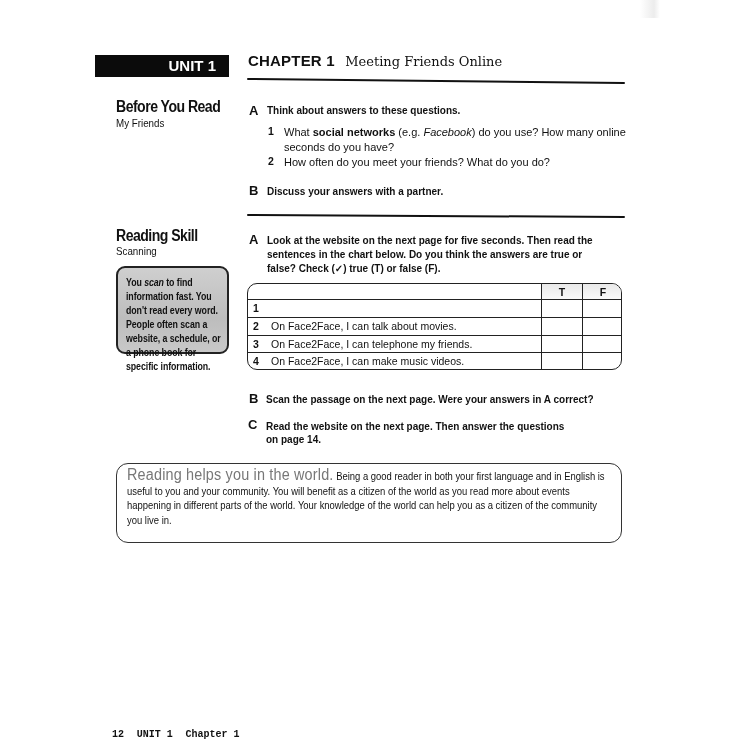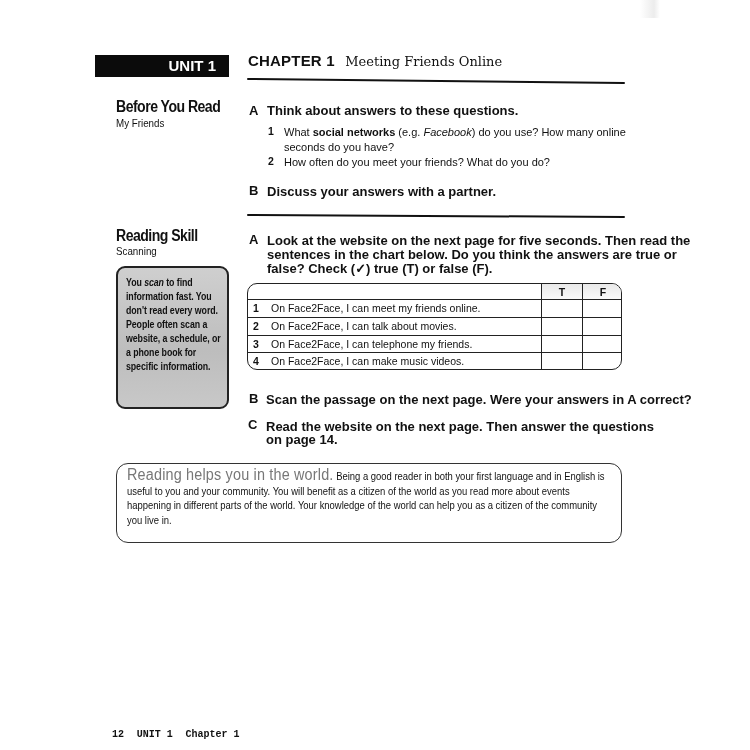--- a/index.html
+++ b/index.html
@@ -22,29 +22,29 @@
   .chapter-head { left:248px; top:52px; white-space:nowrap; }
   .chapter-label { font-weight:bold; font-size:15px; letter-spacing:0.2px; }
   .chapter-title { font-family:"DejaVu Serif", serif; font-size:13px; margin-left:6px; }
   .chapter-rule {
     left:247px; top:78px; width:378px; height:2px; background:#111;
     border-radius:1px; transform:skewY(0.6deg); transform-origin:left;
   }
   .side-head { left:116px; font-weight:bold; font-size:16px; letter-spacing:-0.6px; transform:scaleX(0.88); transform-origin:left; }
   .side-sub { left:116px; font-size:11.5px; transform:scaleX(0.85); transform-origin:left; }
   .letter { font-weight:bold; font-size:13px; }
-  .instr { font-weight:bold; font-size:13px; line-height:15px; }
+  .instr { font-weight:bold; font-size:10px; line-height:15px; }
   .item { font-size:11px; line-height:15px; }
   .num { font-weight:bold; font-size:10.5px; }
   .rule2 {
     left:247px; top:214px; width:378px; height:2px; background:#111;
     border-radius:1px; transform:skewY(0.3deg); transform-origin:left;
   }
   .tip-box {
-    left:116px; top:266px; width:113px; height:143px; box-sizing:border-box;
+    left:116px; top:266px; width:113px; height:88px; box-sizing:border-box;
     border:2px solid #222; border-radius:9px;
     background:linear-gradient(180deg,#cfcfcf,#bdbdbd 60%,#c8c8c8);
     padding:7px 6px 6px 8px;
   }
   .tip-text {
     font-size:10.5px; line-height:14px; font-weight:bold; color:#111;
     transform:scaleX(0.84); transform-origin:left top; width:116px; letter-spacing:-0.1px;
   }
   .tf-table {
     left:247px; top:283px; width:375px; height:87px; box-sizing:border-box;
@@ -110,21 +110,20 @@
 <div class="abs instr" style="left:267px; top:233px;">Look at the website on the next page for five seconds. Then read the</div>
 <div class="abs instr" style="left:267px; top:247px;">sentences in the chart below. Do you think the answers are true or</div>
 <div class="abs instr" style="left:267px; top:261px;">false? Check (✓) true (T) or false (F).</div>
 
 <div class="abs tf-table">
   <div class="tf-head" style="left:294px; width:40px;">T</div>
   <div class="tf-head" style="left:335px; width:40px;">F</div>
 
   <div class="tf-row" style="top:15px;">
     <span class="n">1</span>
-    <span class="s">On Face2Face, I can meet my friends online.</span>
   </div>
   <div class="tf-row" style="top:33px;">
     <span class="n">2</span>
     <span class="s">On Face2Face, I can talk about movies.</span>
   </div>
   <div class="tf-row" style="top:51px;">
     <span class="n">3</span>
     <span class="s">On Face2Face, I can telephone my friends.</span>
   </div>
   <div class="tf-row" style="top:68px;">

